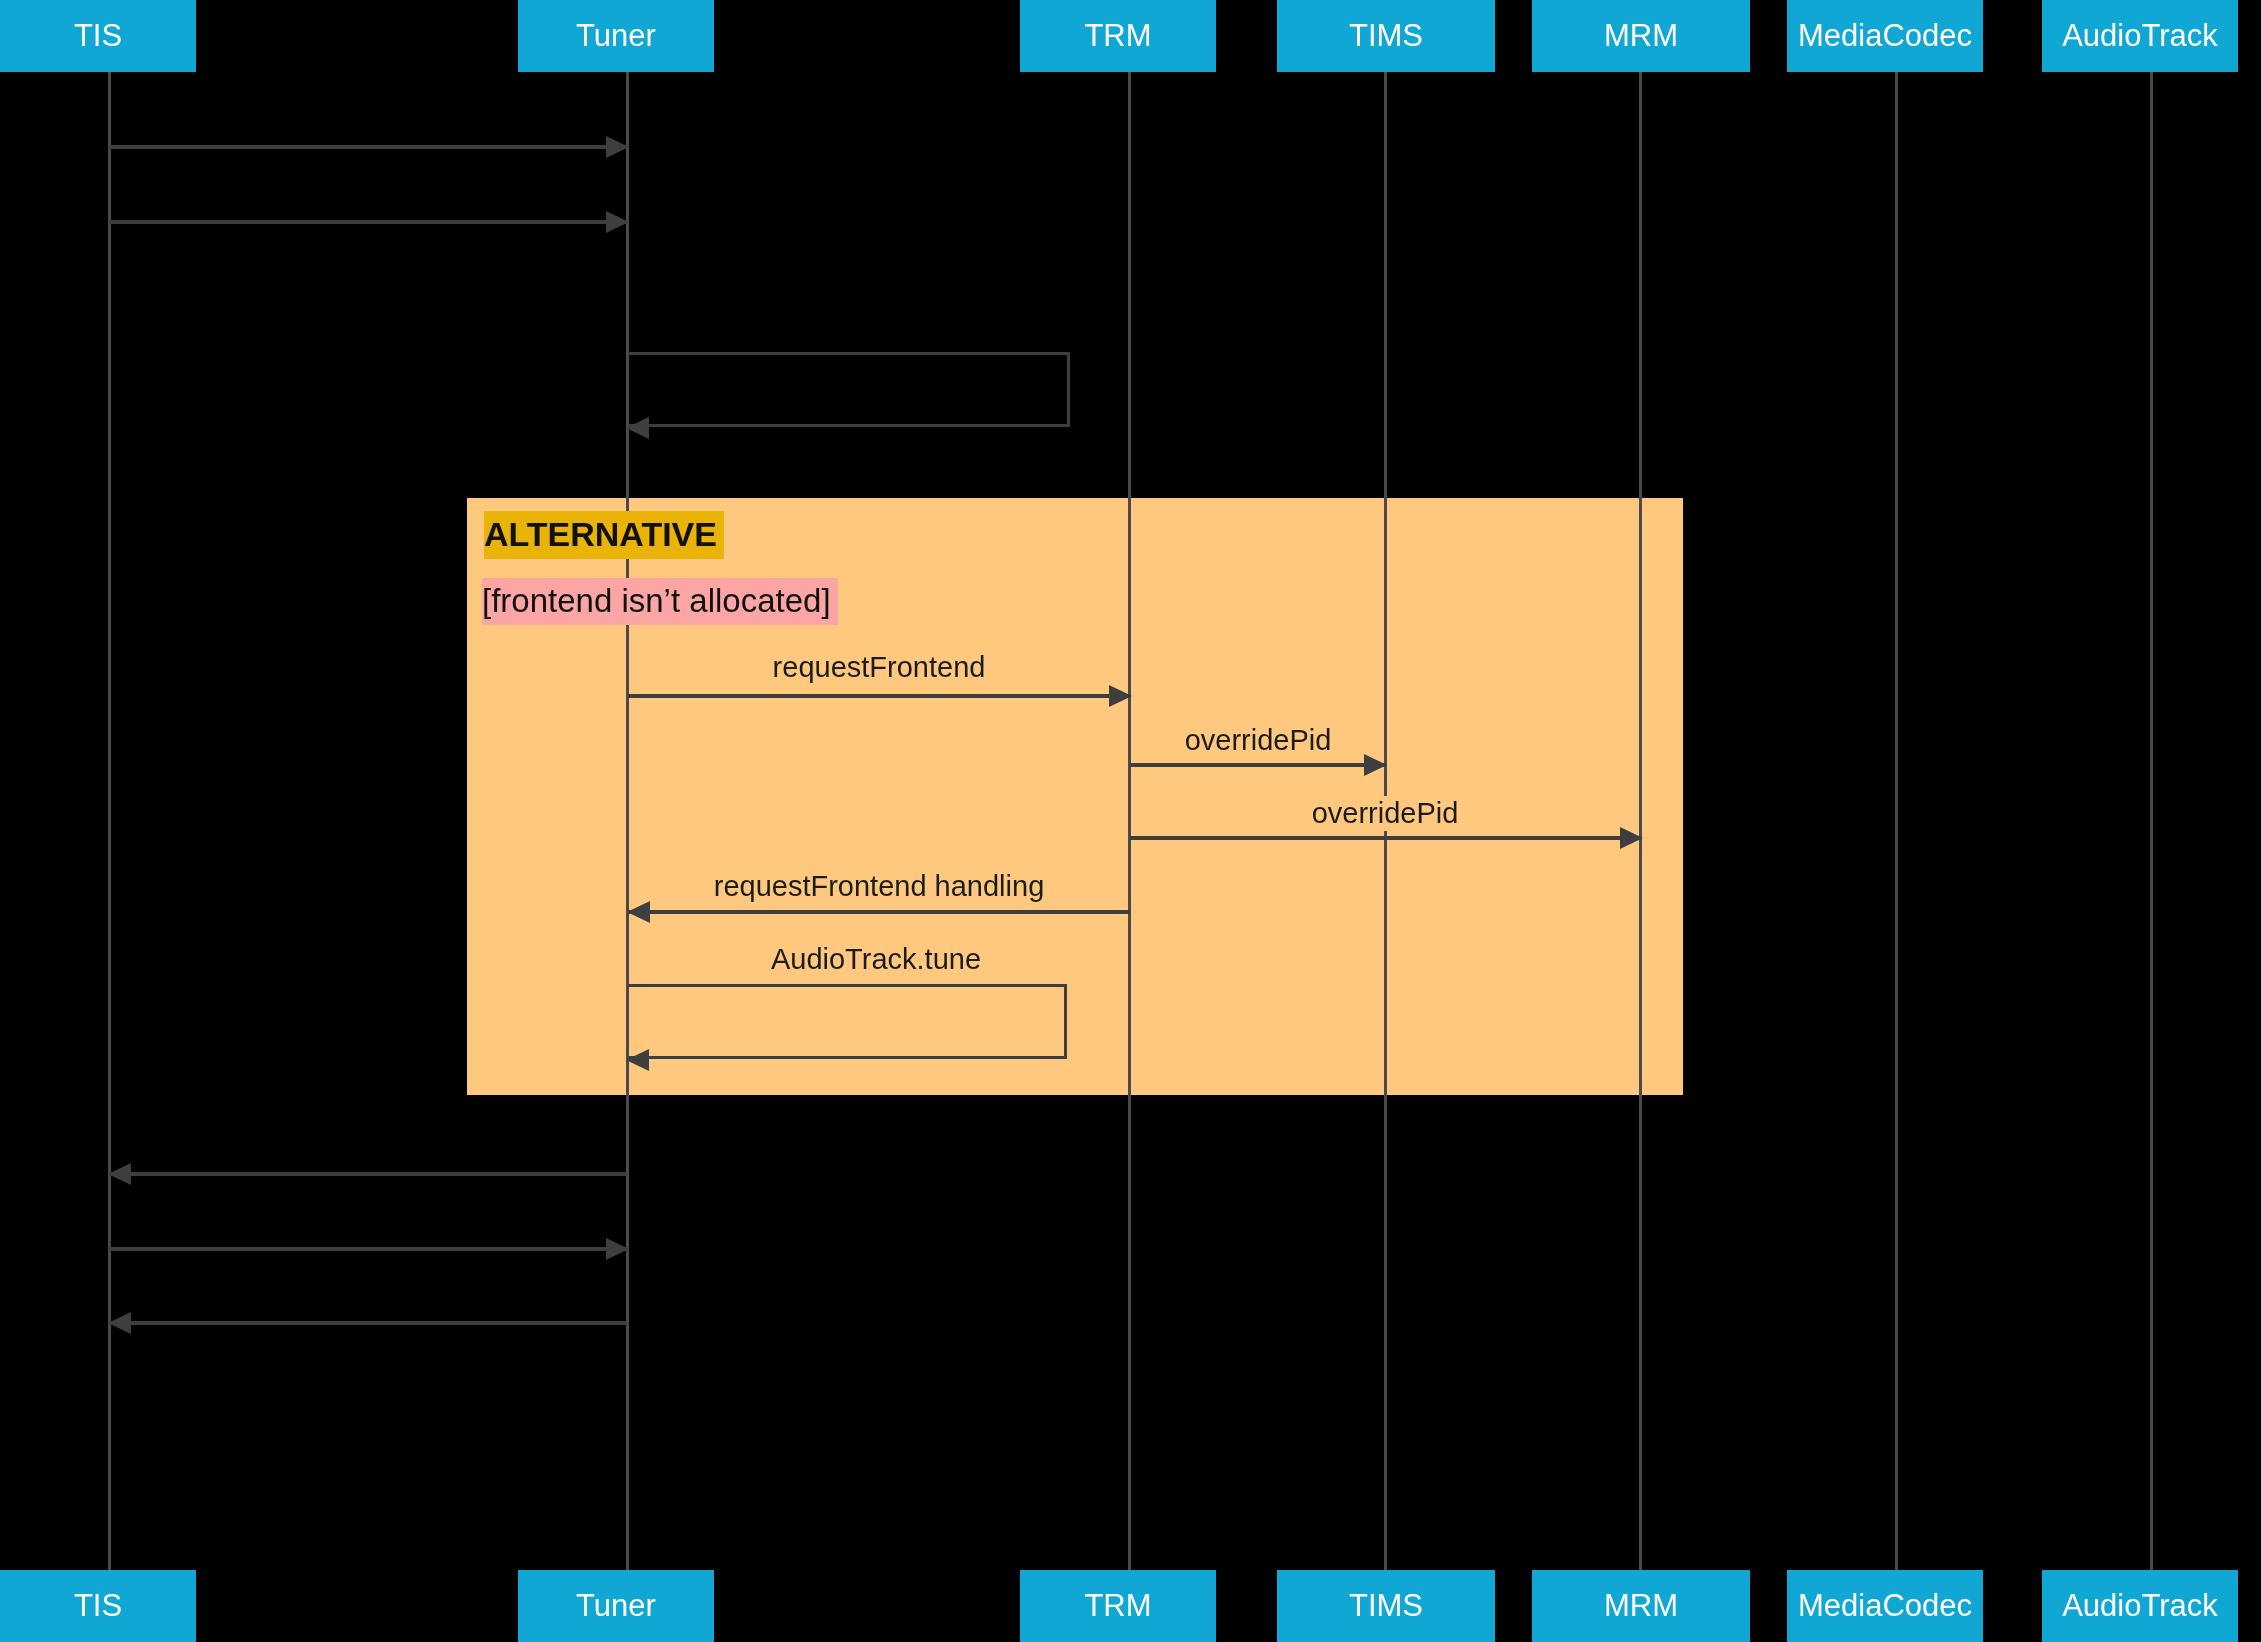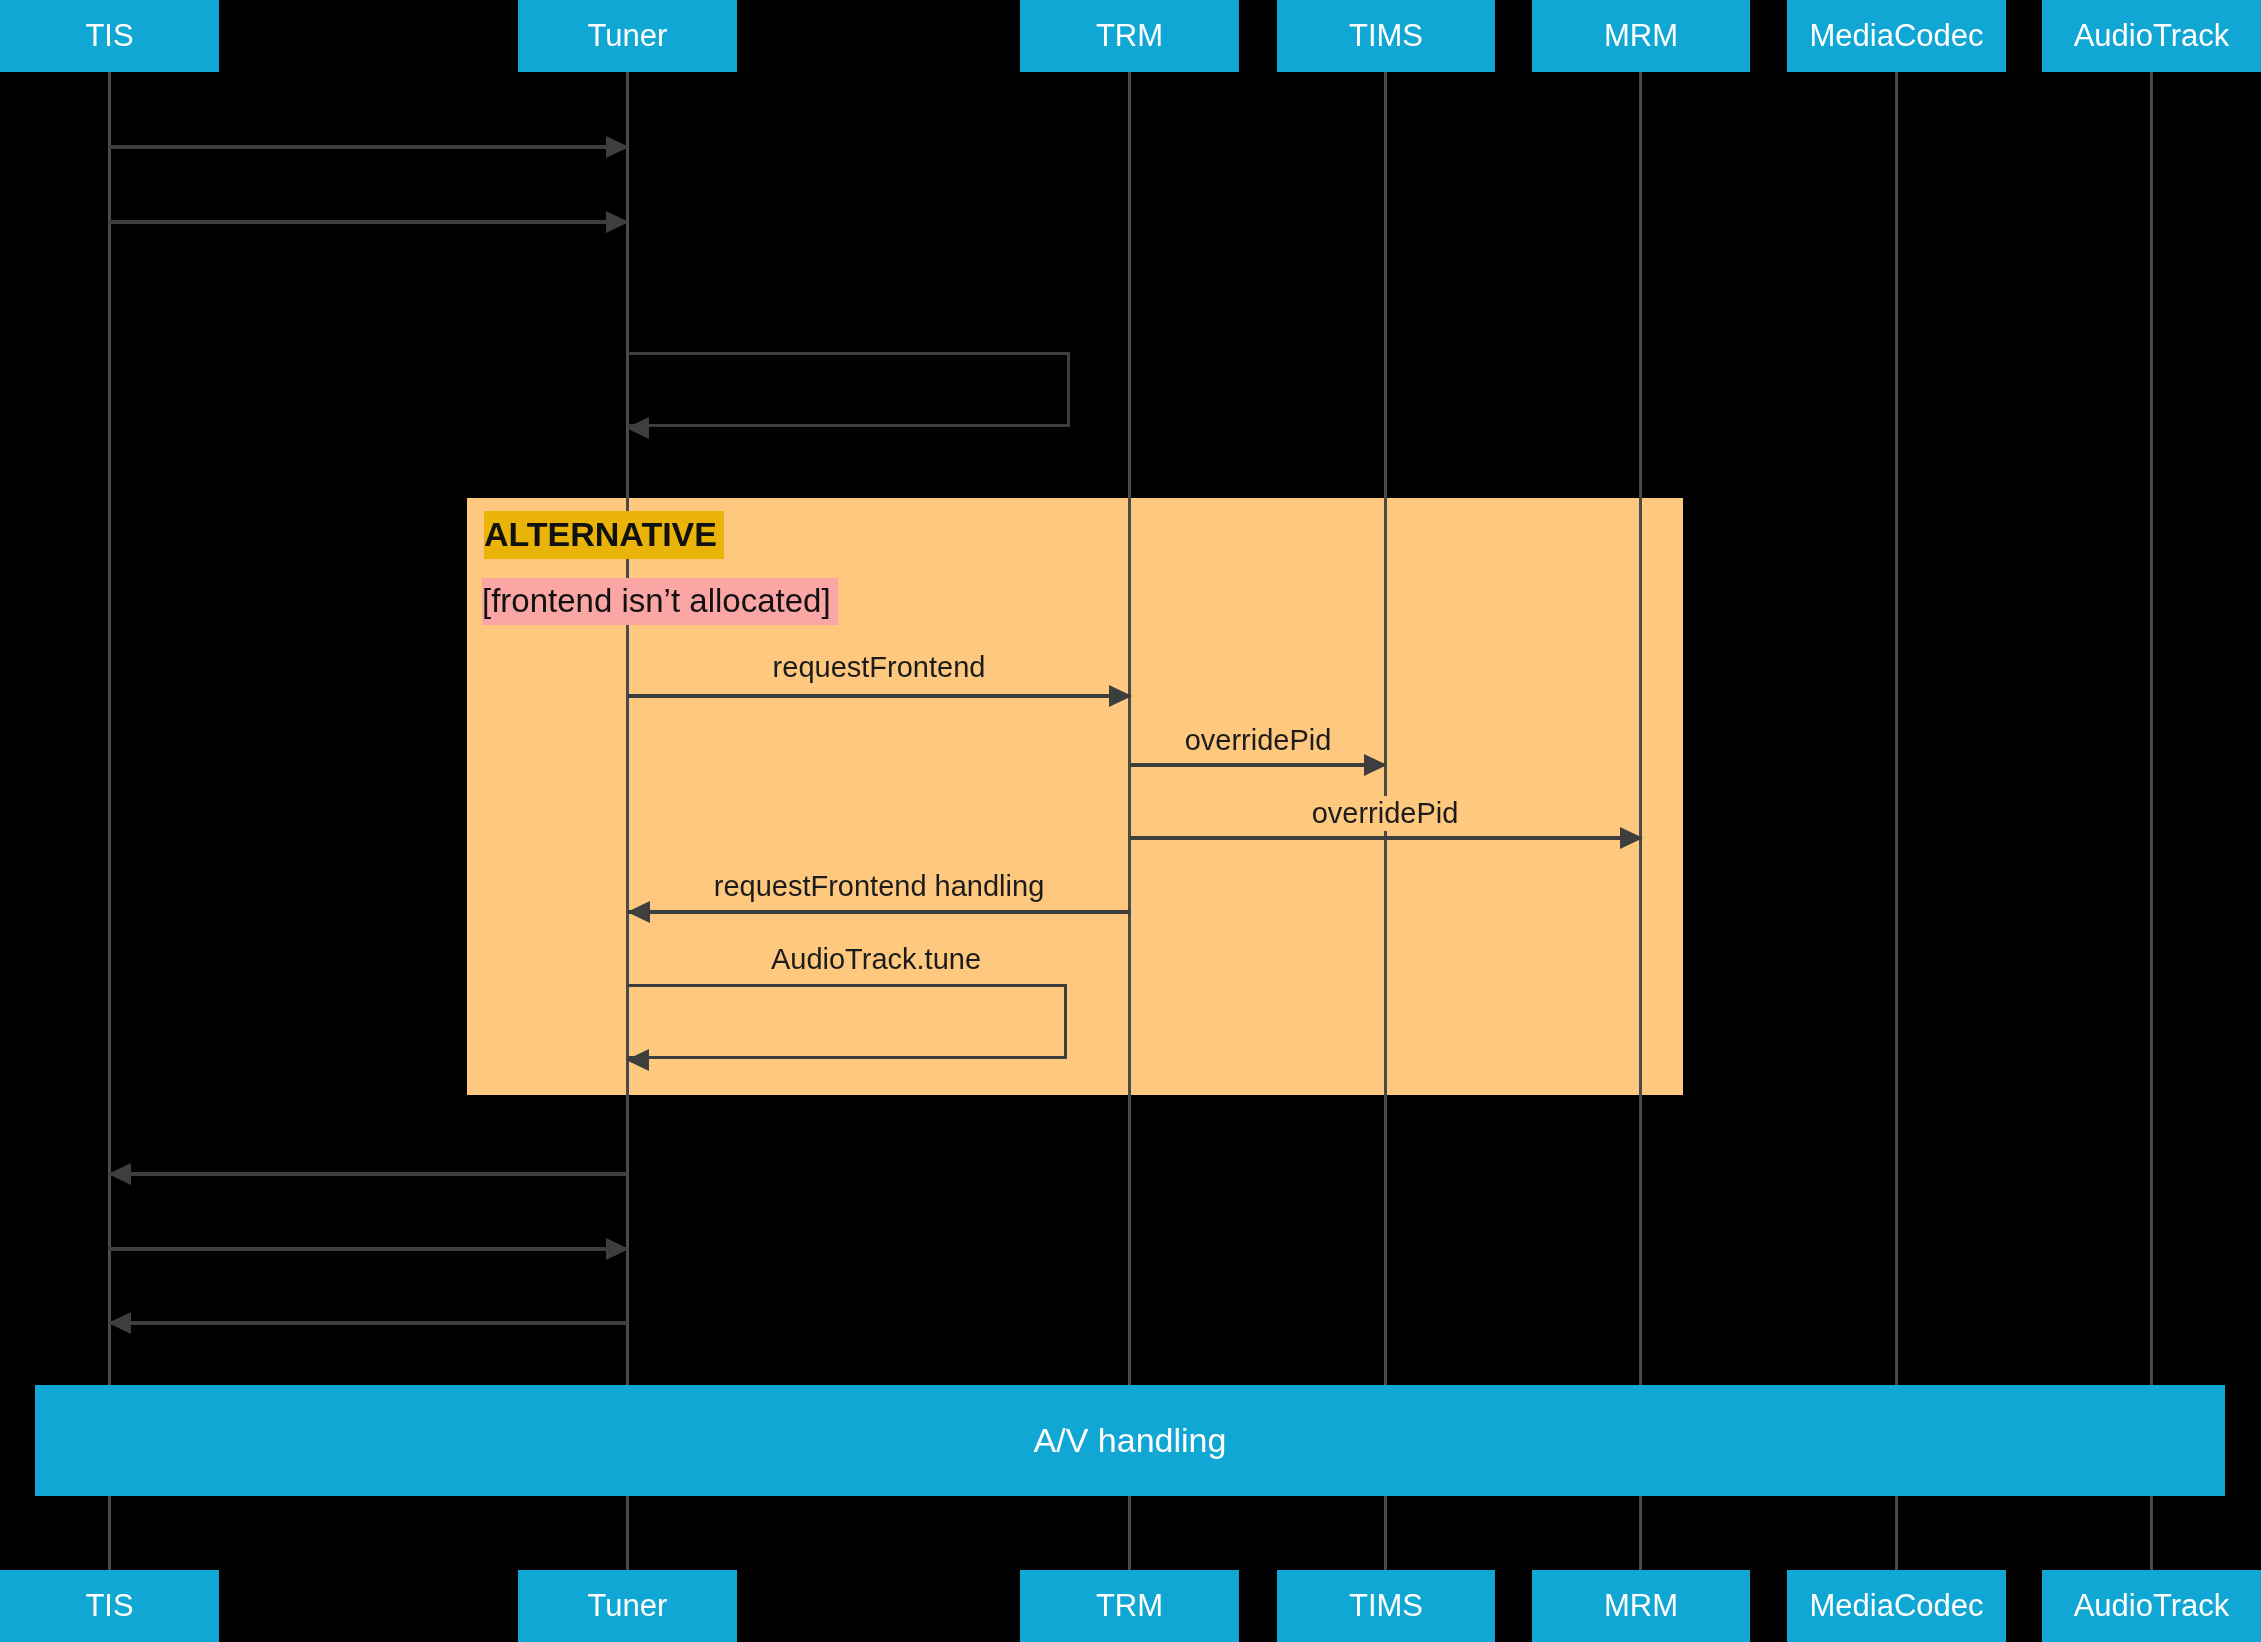--- a/index.html
+++ b/index.html
@@ -6,21 +6,21 @@
   .stage{
     position:relative;
     width:2261px;height:1642px;
     background:#000000;
     font-family:"Liberation Sans", sans-serif;
     overflow:hidden;
   }
   
   .pbox{
     position:absolute;
-    height:72px;width:219px;
+    height:72px;width:196px;
     background:#11A7D5;
     color:#FFFFFF;
     display:flex;align-items:center;justify-content:center;
     font-size:31px;
     z-index:5;
   }
   .pbox.bottom{top:1570px;height:72px;}
   
   .lifeline{
     position:absolute;
@@ -159,23 +159,20 @@
   <div class="arrow" style="left:109px;top:1172px;width:518px">
     <i class="head-l"></i>
   </div>
   <div class="arrow" style="left:109px;top:1247px;width:518px">
     <i class="head-r"></i>
   </div>
   <div class="arrow" style="left:109px;top:1321px;width:518px">
     <i class="head-l"></i>
   </div>
 
-  <div class="avbar">
-    <span>A/V handling</span>
-  </div>
 
   <div class="pbox bottom" style="left:0">TIS</div>
   <div class="pbox bottom" style="left:518px">Tuner</div>
   <div class="pbox bottom" style="left:1020px">TRM</div>
   <div class="pbox bottom" style="left:1277px;width:218px">TIMS</div>
   <div class="pbox bottom" style="left:1532px;width:218px">MRM</div>
   <div class="pbox bottom" style="left:1787px">MediaCodec</div>
   <div class="pbox bottom" style="left:2042px">AudioTrack</div>
 
 </div>

